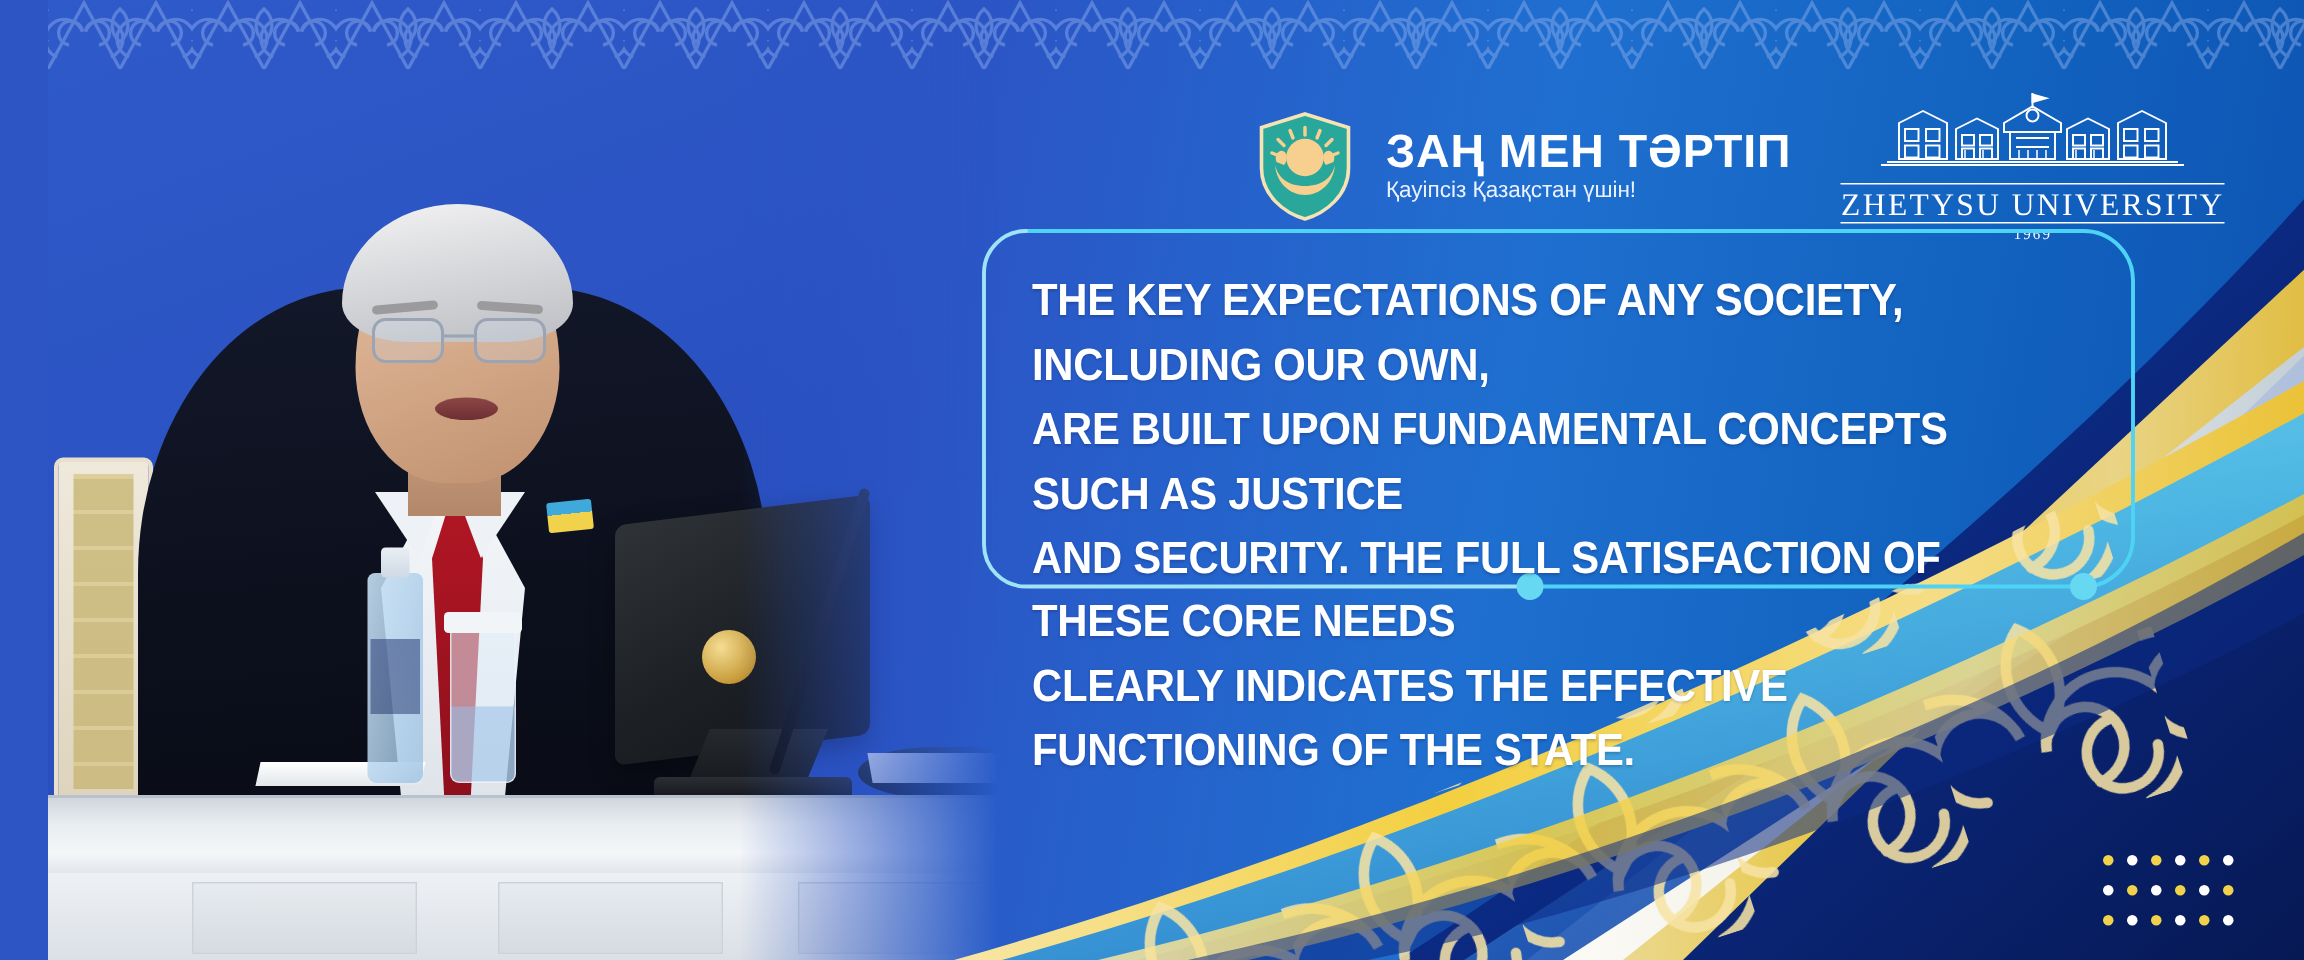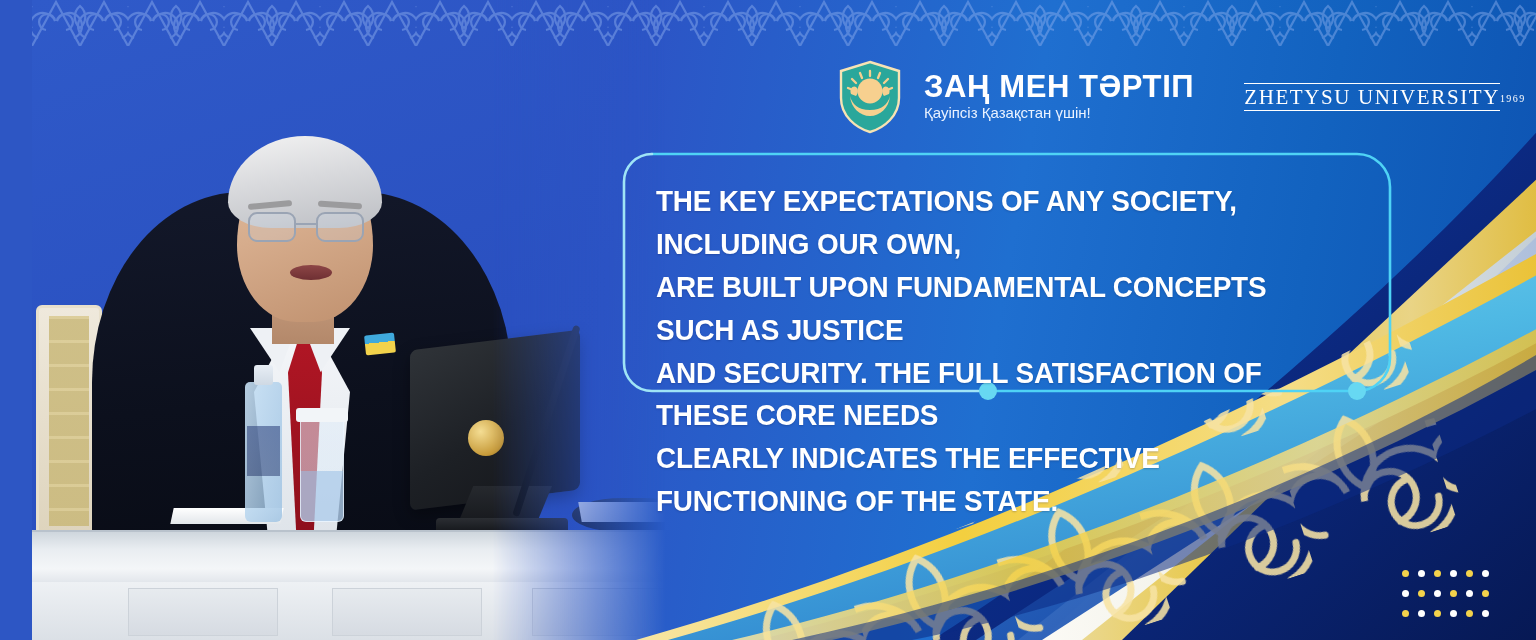--- a/index.html
+++ b/index.html
@@ -170,31 +170,31 @@
 
   
   .header { position:absolute; left:806px; top:60px; display:flex; align-items:center; gap:22px; z-index:6; }
   .shield-wrap { width:64px; height:74px; }
   .zm-text { display:flex; flex-direction:column; justify-content:center; }
   .zm-title {
     font-size:31px; font-weight:700; color:#fff; letter-spacing:.6px; line-height:1.04;
     white-space:nowrap;
   }
   .zm-sub { font-size:15px; color:#eaf2ff; line-height:1.35; white-space:nowrap; }
-  .uni { margin-left:28px; display:flex; align-items:center; width:222px; }
+  .uni { margin-left:28px; display:flex; flex-direction:column; align-items:center; width:222px; }
   .uni-name {
     font-family:"Liberation Serif", serif; font-size:21px; color:#fff;
     letter-spacing:1.6px; white-space:nowrap; line-height:1.15;
     border-top:1.5px solid #fff; border-bottom:1.5px solid #fff; padding:1px 0 0;
   }
   .uni-year { font-family:"Liberation Serif", serif; font-size:10px; color:#fff; letter-spacing:1.4px; margin-top:2px; }
 
   
   .quote-box {
-    position:absolute; left:590px; top:152px; width:768px; height:238px; z-index:6;
+    position:absolute; left:622px; top:152px; width:768px; height:238px; z-index:6;
   }
   .quote-svg { position:absolute; left:0; top:0; overflow:visible; }
   .quote-text {
     position:absolute; left:34px; top:28px; width:712px;
     color:#ffffff; font-size:30px; font-weight:700;
     font-family:"Liberation Sans Narrow","Liberation Sans", sans-serif;
     letter-spacing:-.2px; line-height:1.43; text-transform:uppercase;
     transform:scaleX(.93); transform-origin:left top;
     text-shadow:0 1px 2px rgba(10,25,70,.25);
   }

